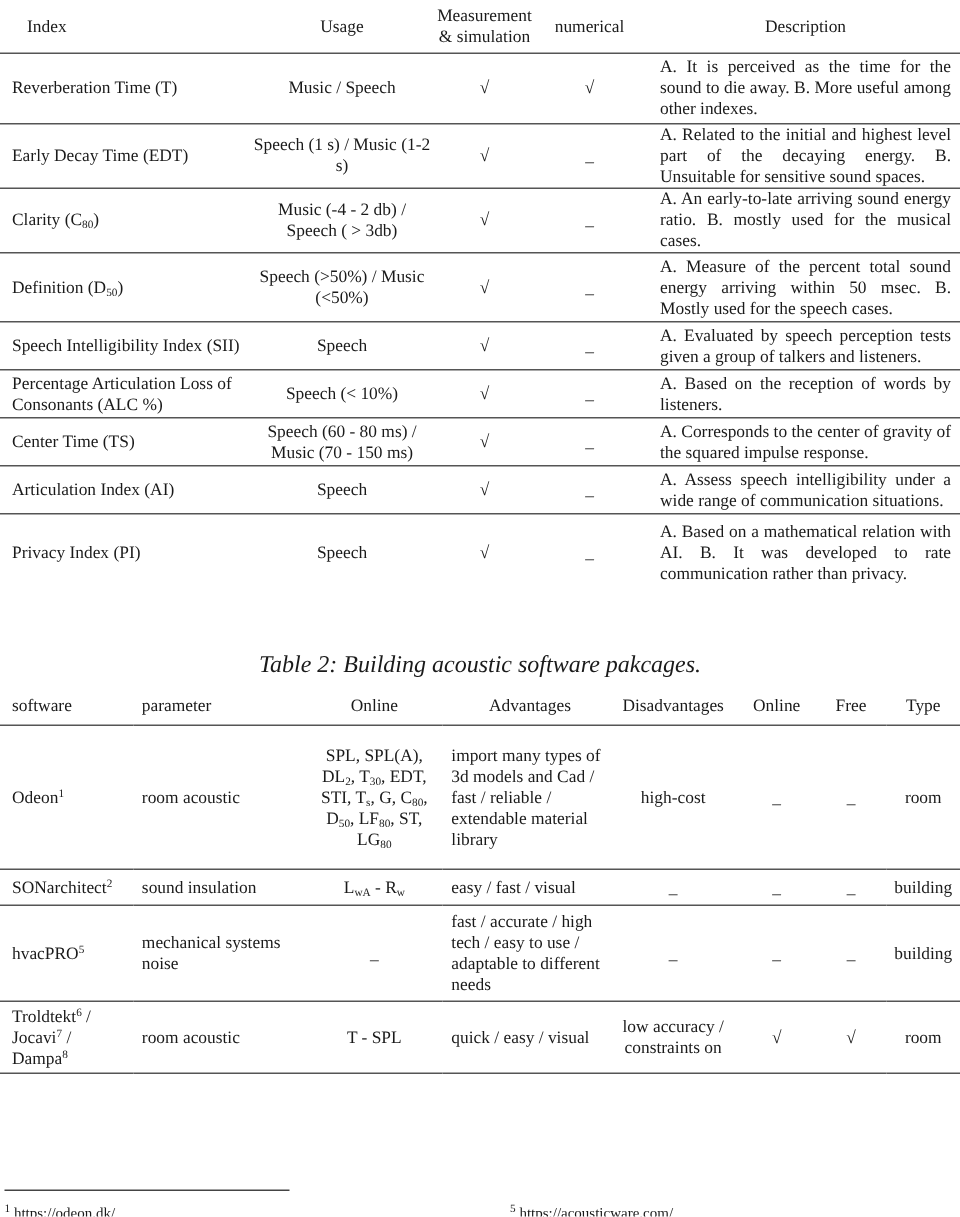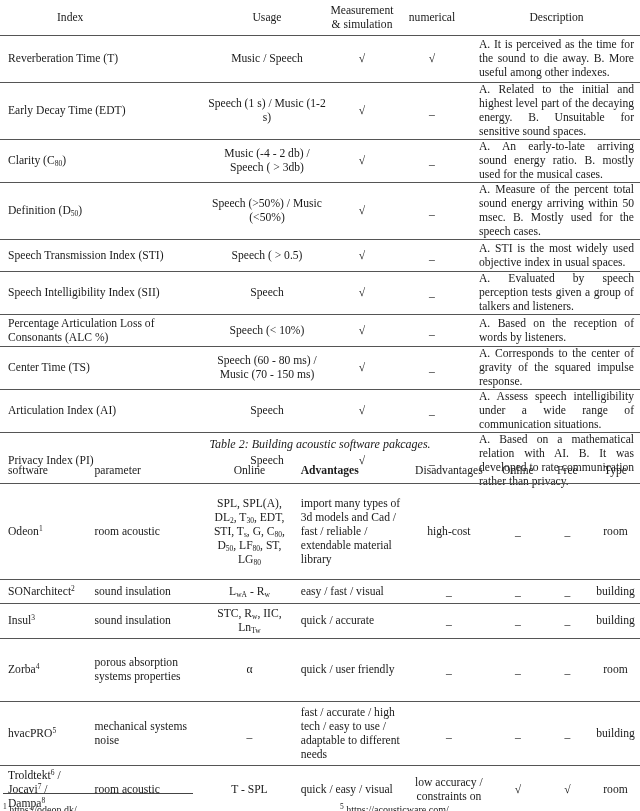--- a/index.html
+++ b/index.html
@@ -17,41 +17,41 @@
 
   
   #t1 { top: 0; width: 640px; }
   #t1 thead th { height: 35px; border-bottom: 1.5px solid #555; }
   #t1 td { border-bottom: 1px solid #555; }
   #t1 .ci { padding-left: 8px; width: 150px; }
   #t1 .cu { width: 120px; margin-left: 16px; }
   #t1 .cm { width: 70px; }
   #t1 .cn { width: 70px; }
   #t1 .cd { padding-left: 12px; padding-right: 6px; }
-  #t1 th.ci { text-align: left; padding-left: 57px; }
+  #t1 th.ci { text-align: left; padding-left: 18px; }
 
   #caption {
     position: absolute; top: 437px; left: 0; width: 640px; text-align: center;
-    font-style: italic; font-size: 12px;
+    font-style: italic; font-size: 16px;
   }
 
   
   #t2 { top: 459px; width: 640px; }
   #t2 thead th { height: 24px; border-bottom: 1.5px solid #555; margin-top: 48px; }
   #t2 td { border-bottom: 1px solid #555; }
   #t2 .s { padding-left: 8px; text-align: left; width: 82px; }
   #t2 .p { text-align: left; width: 100px; padding-left: 6px; }
   #t2 .ix { width: 96px; }
   #t2 .ad { width: 110px; text-align: left; padding-left: 6px; }
   #t2 .da { width: 88px; }
   #t2 .on { width: 54px; }
   #t2 .fr { width: 50px; }
   #t2 .ty { width: 50px; }
   #t2 th.s, #t2 th.p { text-align: left; }
-  #t2 th.ad { text-align: left; font-weight: bold; }
+  #t2 th.ad { text-align: center; }
 
   #fn-rule {
     position: absolute; top: 793px; left: 3px; width: 190px; height: 0;
     border-top: 1px solid #444;
   }
   .fn { position: absolute; top: 803px; font-size: 10px; white-space: nowrap; }
   #fn1 { left: 3px; }
   #fn5 { left: 340px; }
 </style>
 </head>
@@ -88,27 +88,20 @@
       <td class="cm c">√</td>
       <td class="cn c">_</td>
       <td class="cd j">A. An early-to-late arriving sound energy ratio. B. mostly used for the musical cases.</td>
     </tr>
     <tr style="height:46px">
       <td class="ci"><span>Definition (D</span><sub>50</sub><span>)</span></td>
       <td class="cu c">Speech (&gt;50%) / Music (&lt;50%)</td>
       <td class="cm c">√</td>
       <td class="cn c">_</td>
       <td class="cd j">A. Measure of the percent total sound energy arriving within 50 msec. B. Mostly used for the speech cases.</td>
-    </tr>
-    <tr style="height:32px">
-      <td class="ci">Speech Transmission Index (STI)</td>
-      <td class="cu c">Speech ( &gt; 0.5)</td>
-      <td class="cm c">√</td>
-      <td class="cn c">_</td>
-      <td class="cd j">A. STI is the most widely used objective index in usual spaces.</td>
     </tr>
     <tr style="height:32px">
       <td class="ci">Speech Intelligibility Index (SII)</td>
       <td class="cu c">Speech</td>
       <td class="cm c">√</td>
       <td class="cn c">_</td>
       <td class="cd j">A. Evaluated by speech perception tests given a group of talkers and listeners.</td>
     </tr>
     <tr style="height:32px">
       <td class="ci">Percentage Articulation Loss of Consonants (ALC %)</td>
@@ -175,41 +168,21 @@
       <td class="s"><span>SONarchitect</span><sup>2</sup></td>
       <td class="p">sound insulation</td>
       <td class="ix c"><span>L<sub>wA</sub> - R<sub>w</sub></span></td>
       <td class="ad">easy / fast / visual</td>
       <td class="da c">_</td>
       <td class="on c">_</td>
       <td class="fr c">_</td>
       <td class="ty c">building</td>
     </tr>
 
-    <tr style="height:35px">
-      <td class="s"><span>Insul</span><sup>3</sup></td>
-      <td class="p">sound insulation</td>
-      <td class="ix c"><span>STC, R<sub>w</sub>, IIC,<br>Ln<sub>Tw</sub></span></td>
-      <td class="ad">quick / accurate</td>
-      <td class="da c">_</td>
-      <td class="on c">_</td>
-      <td class="fr c">_</td>
-      <td class="ty c">building</td>
-    </tr>
-
-    <tr style="height:63px">
-      <td class="s"><span>Zorba</span><sup>4</sup></td>
-      <td class="p" style="padding-right:14px">porous absorption systems properties</td>
-      <td class="ix c">α</td>
-      <td class="ad">quick / user friendly</td>
-      <td class="da c">_</td>
-      <td class="on c">_</td>
-      <td class="fr c">_</td>
-      <td class="ty c">room</td>
-    </tr>
+
 
     <tr style="height:64px">
       <td class="s"><span>hvacPRO</span><sup>5</sup></td>
       <td class="p" style="padding-right:14px">mechanical systems noise</td>
       <td class="ix c">_</td>
       <td class="ad">fast / accurate / high tech / easy to use / adaptable to different needs</td>
       <td class="da c">_</td>
       <td class="on c">_</td>
       <td class="fr c">_</td>
       <td class="ty c">building</td>

